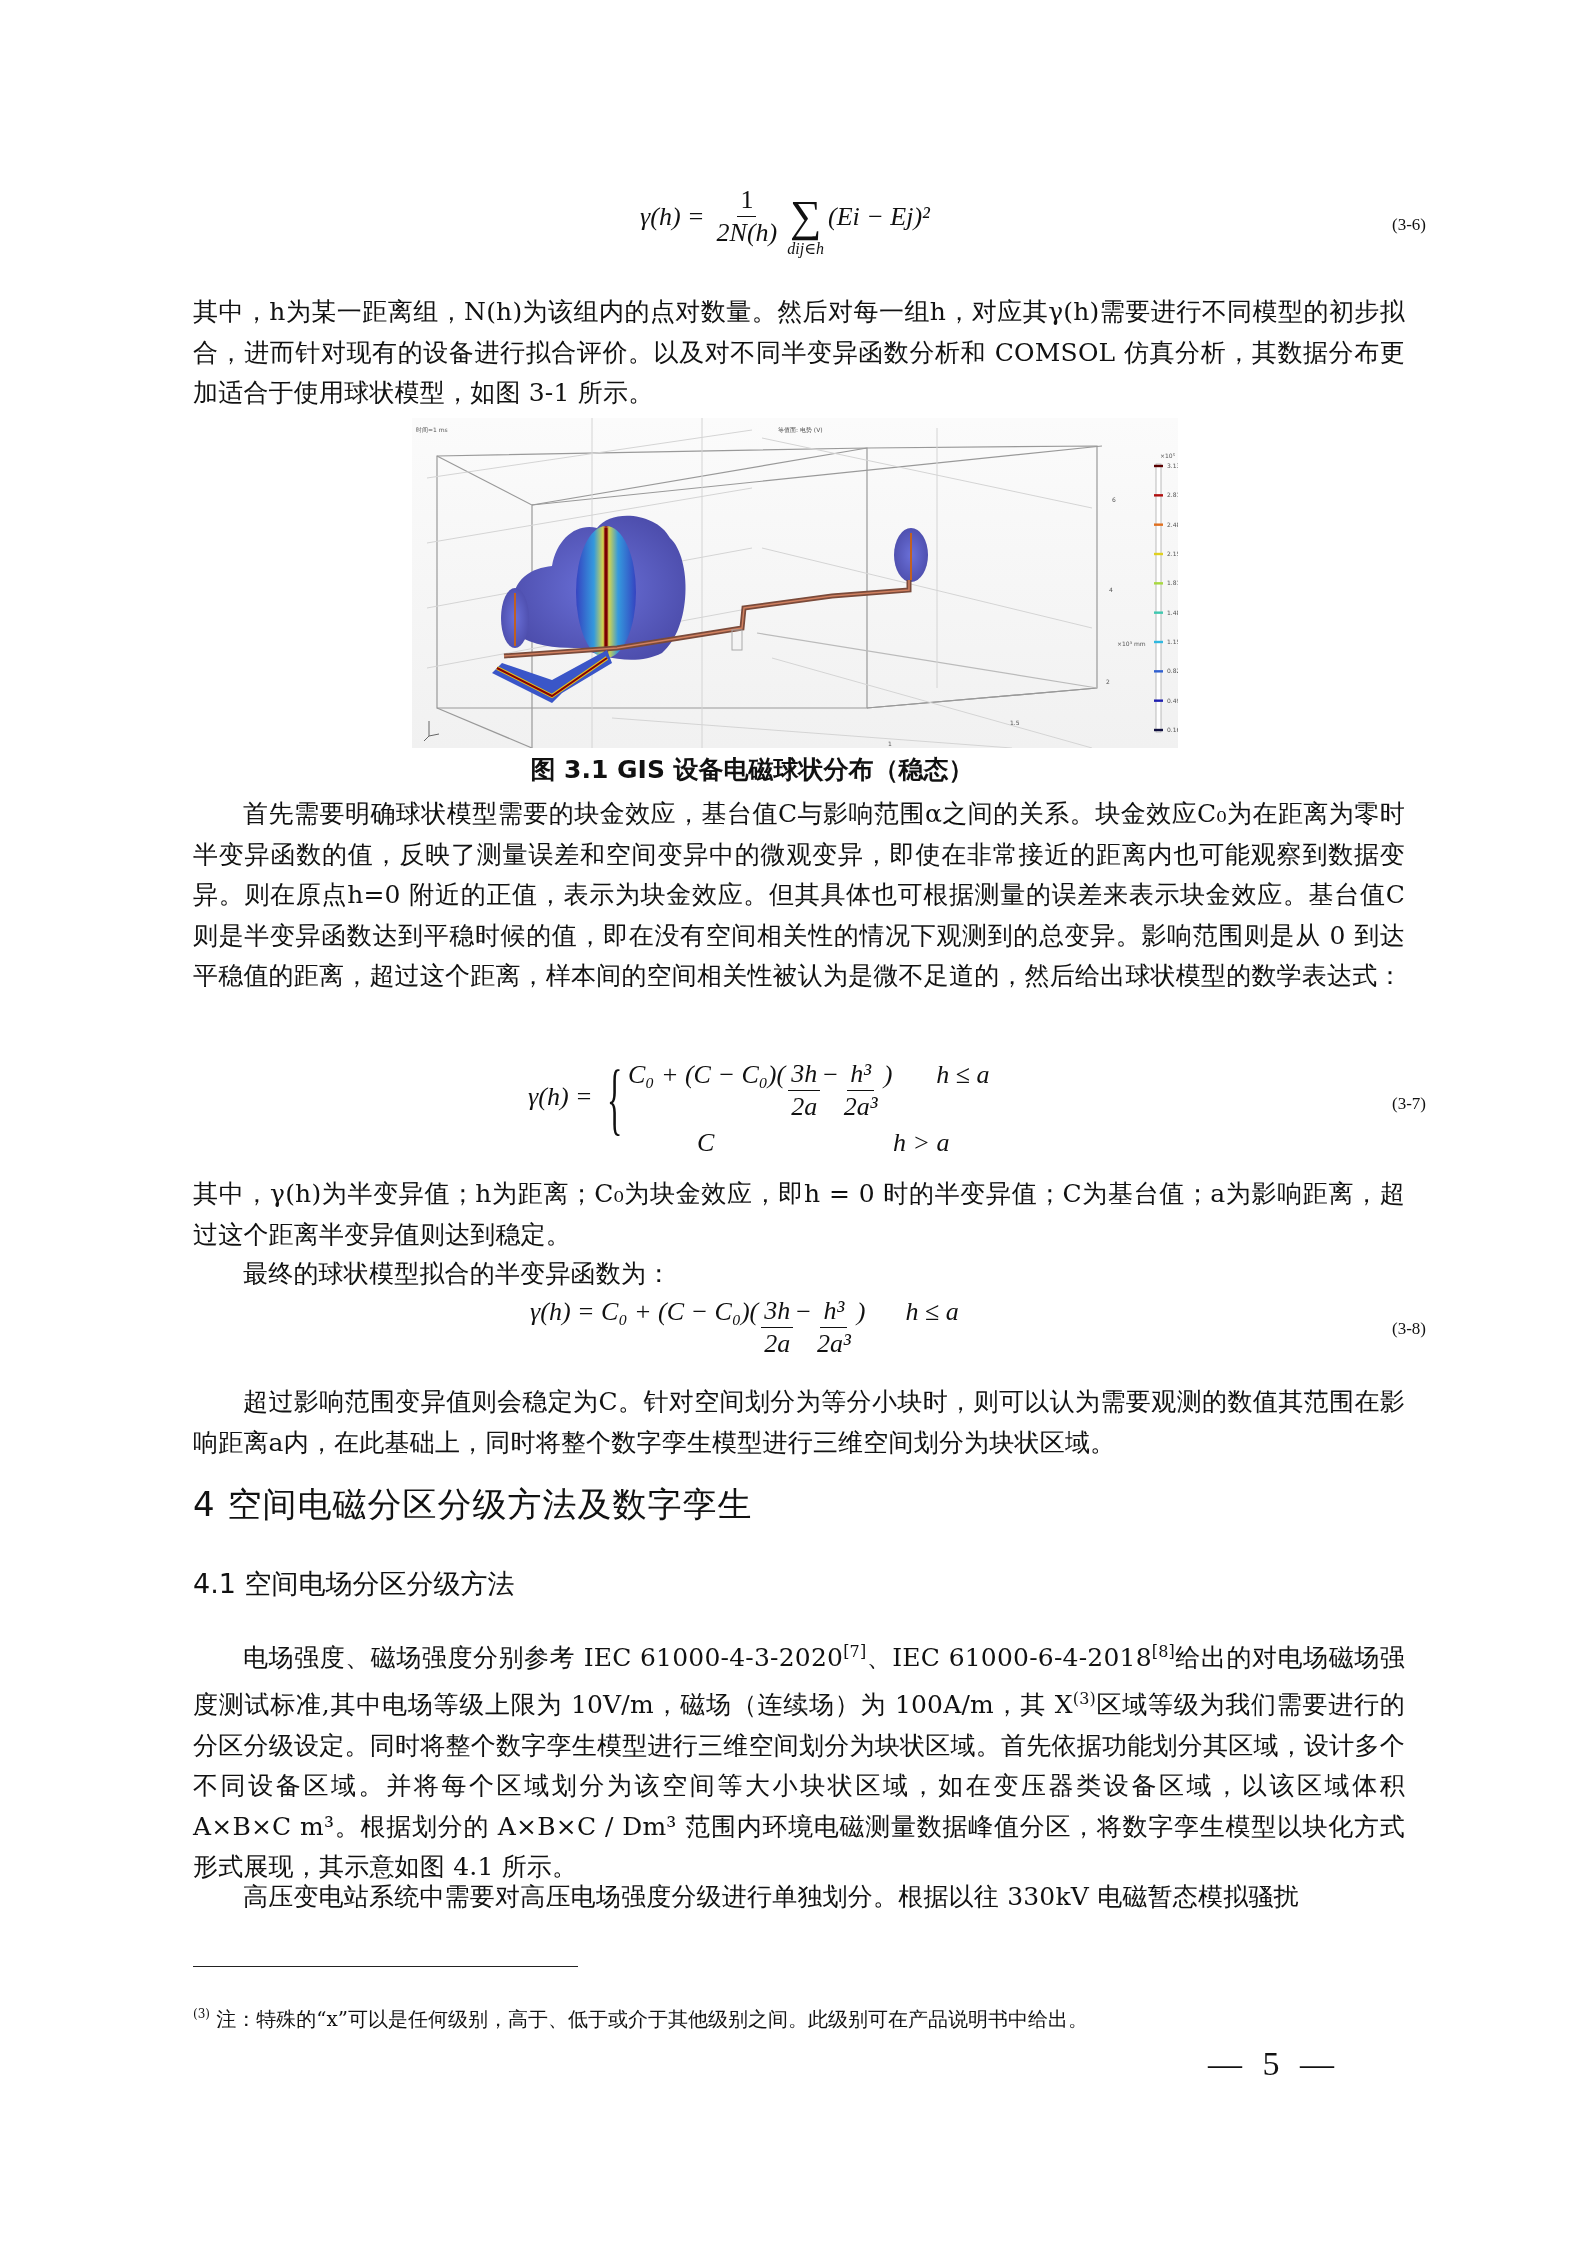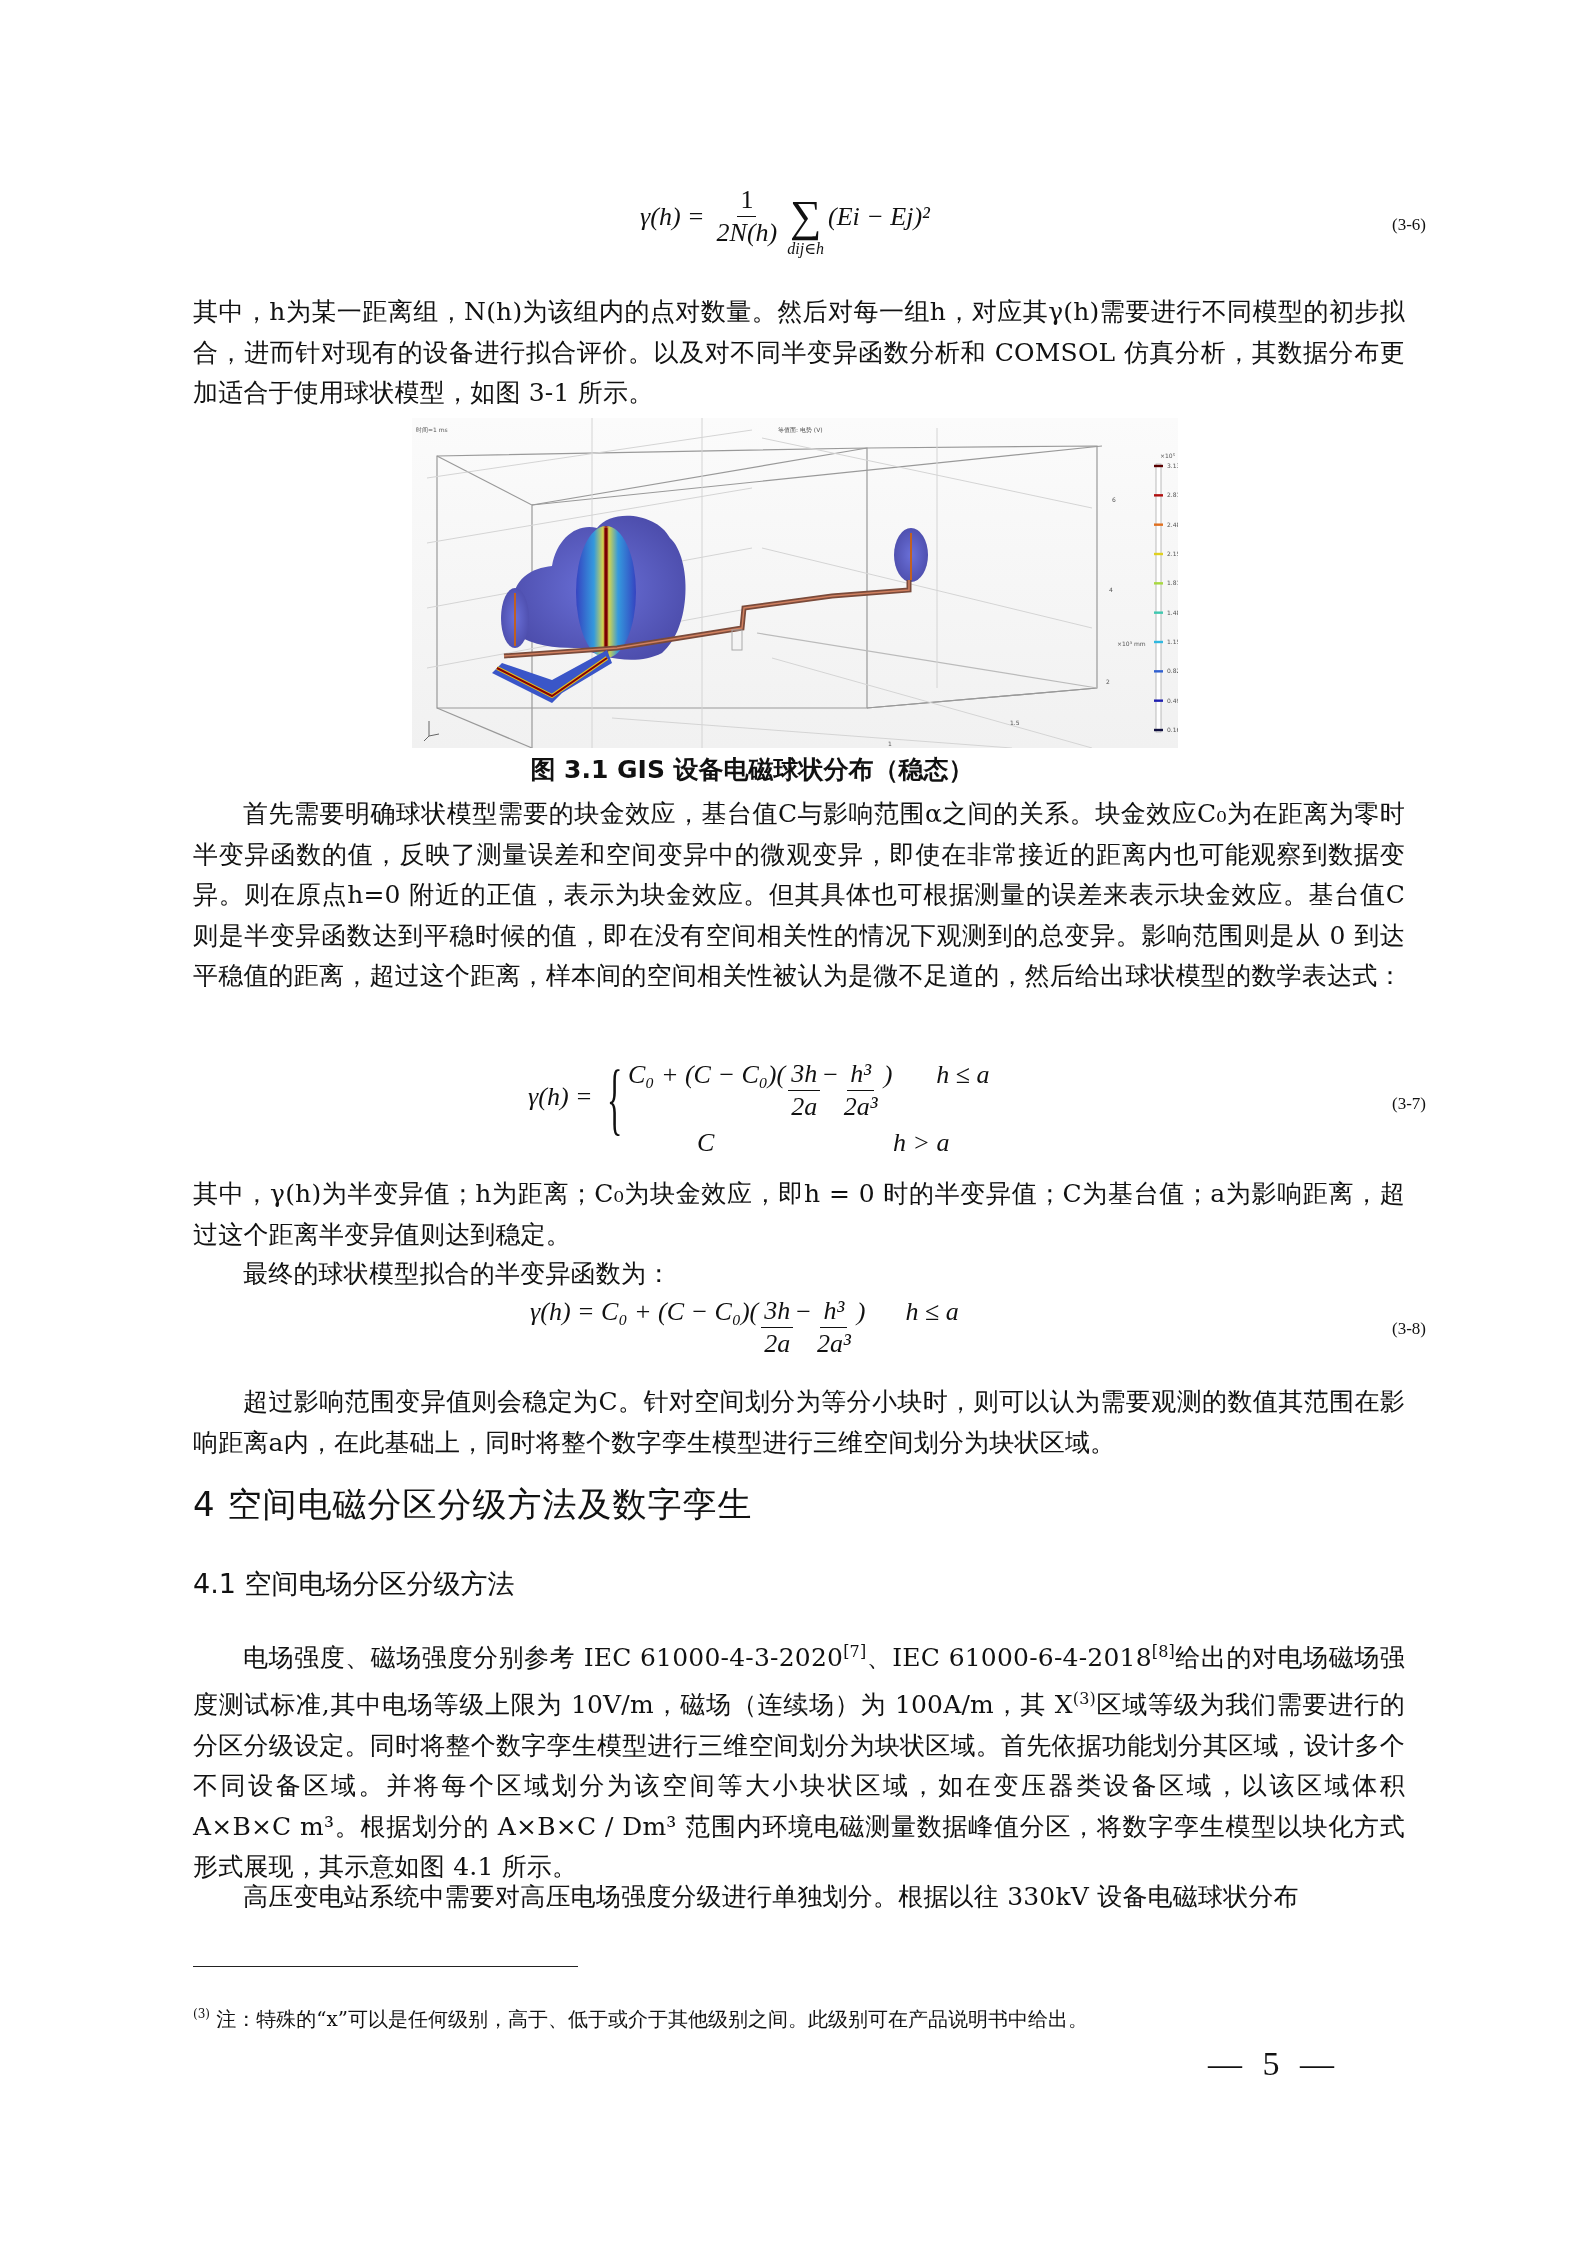--- a/index.html
+++ b/index.html
@@ -202,18 +202,18 @@
   <span class="eqnum" style="top:22px;">(3-8)</span>
 </div>
 
 <div class="para indent" style="top:1382px;">超过影响范围变异值则会稳定为C。针对空间划分为等分小块时，则可以认为需要观测的数值其范围在影响距离a内，在此基础上，同时将整个数字孪生模型进行三维空间划分为块状区域。</div>
 
 <div class="heading1">4  空间电磁分区分级方法及数字孪生</div>
 <div class="heading2">4.1 空间电场分区分级方法</div>
 
 <div class="para indent" style="top:1632px;"><span>电场强度、磁场强度分别参考 IEC 61000-4-3-2020</span><sup>[7]</sup><span>、IEC 61000-6-4-2018</span><sup>[8]</sup><span>给出的对电场磁场强度测试标准,其中电场等级上限为 10V/m，磁场（连续场）为 100A/m，其 X</span><sup>(3)</sup><span>区域等级为我们需要进行的分区分级设定。同时将整个数字孪生模型进行三维空间划分为块状区域。首先依据功能划分其区域，设计多个不同设备区域。并将每个区域划分为该空间等大小块状区域，如在变压器类设备区域，以该区域体积 A×B×C m³。根据划分的 A×B×C / Dm³ 范围内环境电磁测量数据峰值分区，将数字孪生模型以块化方式形式展现，其示意如图 4.1 所示。</span></div>
 
-<div class="para indent" style="top:1877px;">高压变电站系统中需要对高压电场强度分级进行单独划分。根据以往 330kV 设备电磁球状分布</div>
+<div class="para indent" style="top:1877px;">高压变电站系统中需要对高压电场强度分级进行单独划分。根据以往 330kV 电磁暂态模拟骚扰</div>
 
 <div class="fnrule"></div>
 <div class="footnote"><sup style="font-size:12px;">(3)</sup><span> 注：特殊的“x”可以是任何级别，高于、低于或介于其他级别之间。此级别可在产品说明书中给出。</span></div>
 
 <div class="pagenum">— 5 —</div>
 
 </body></html>

